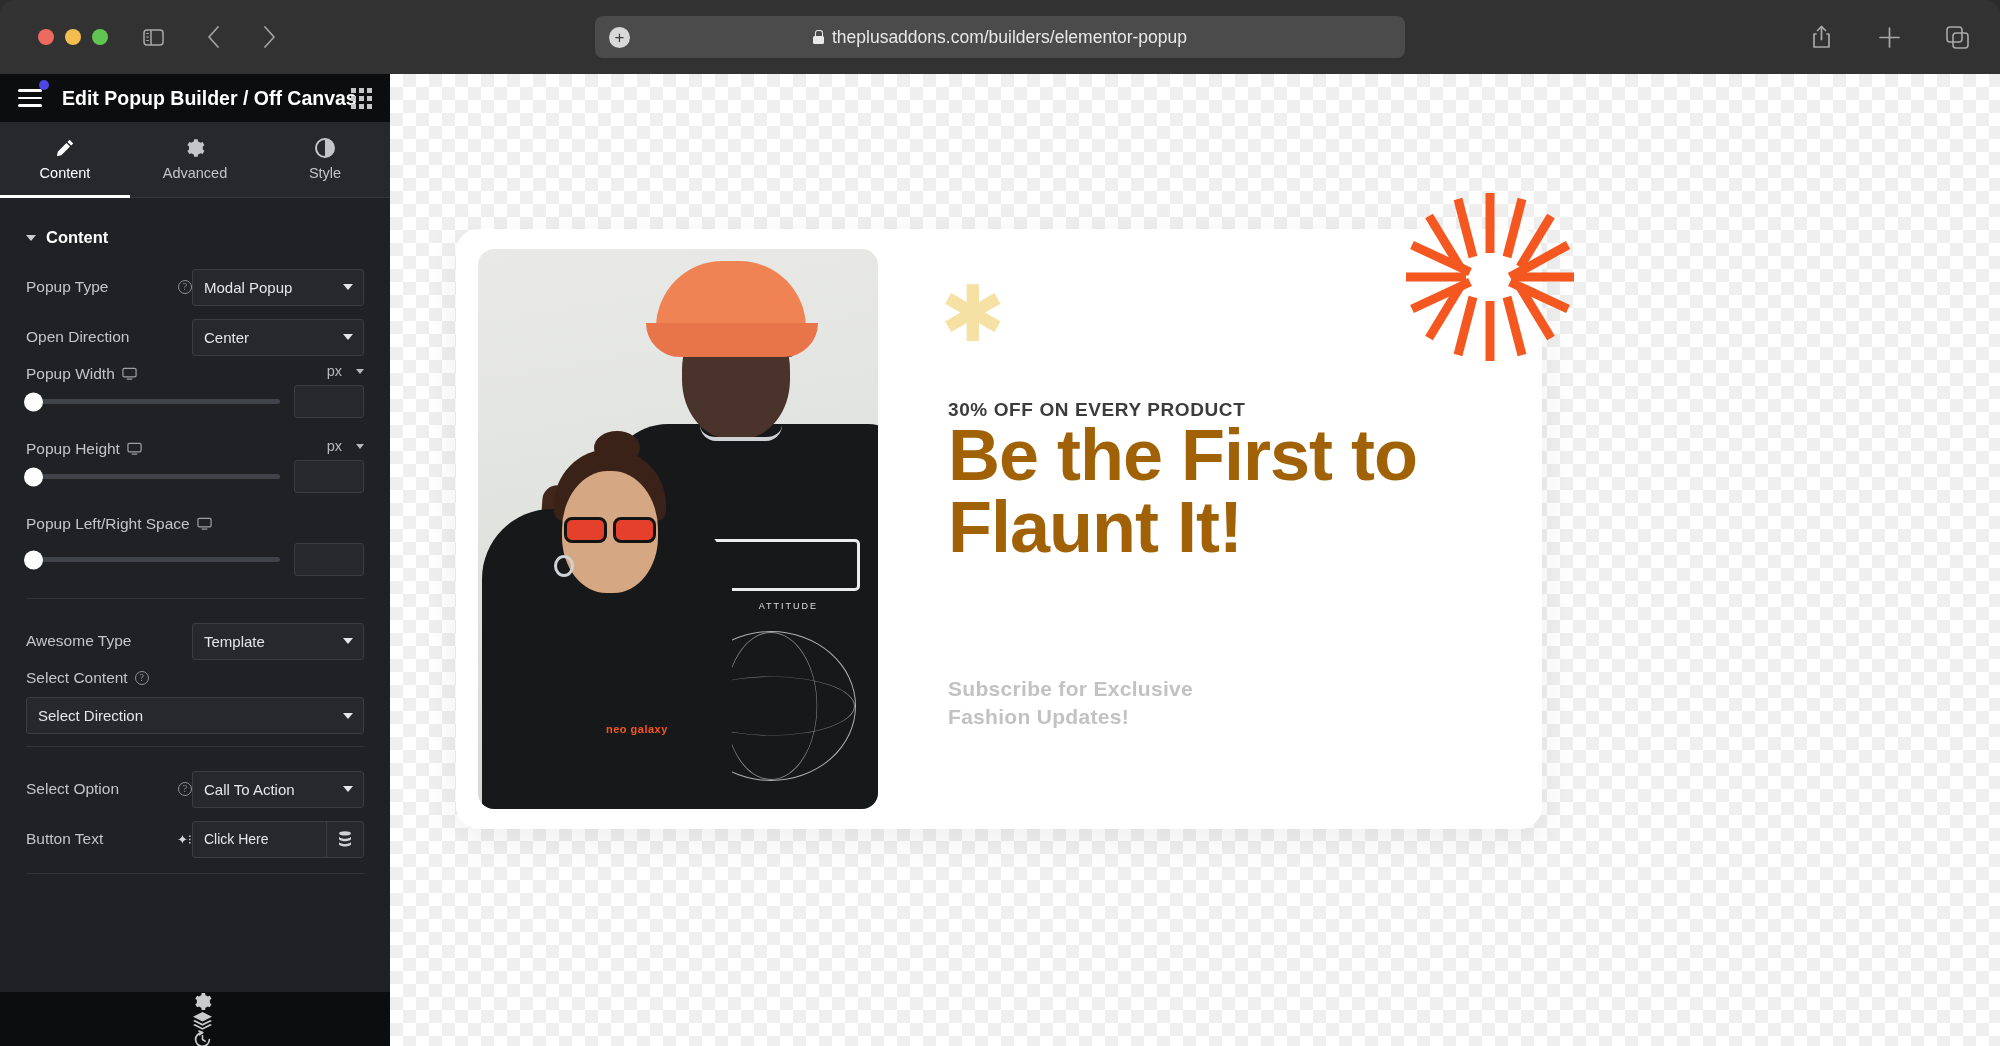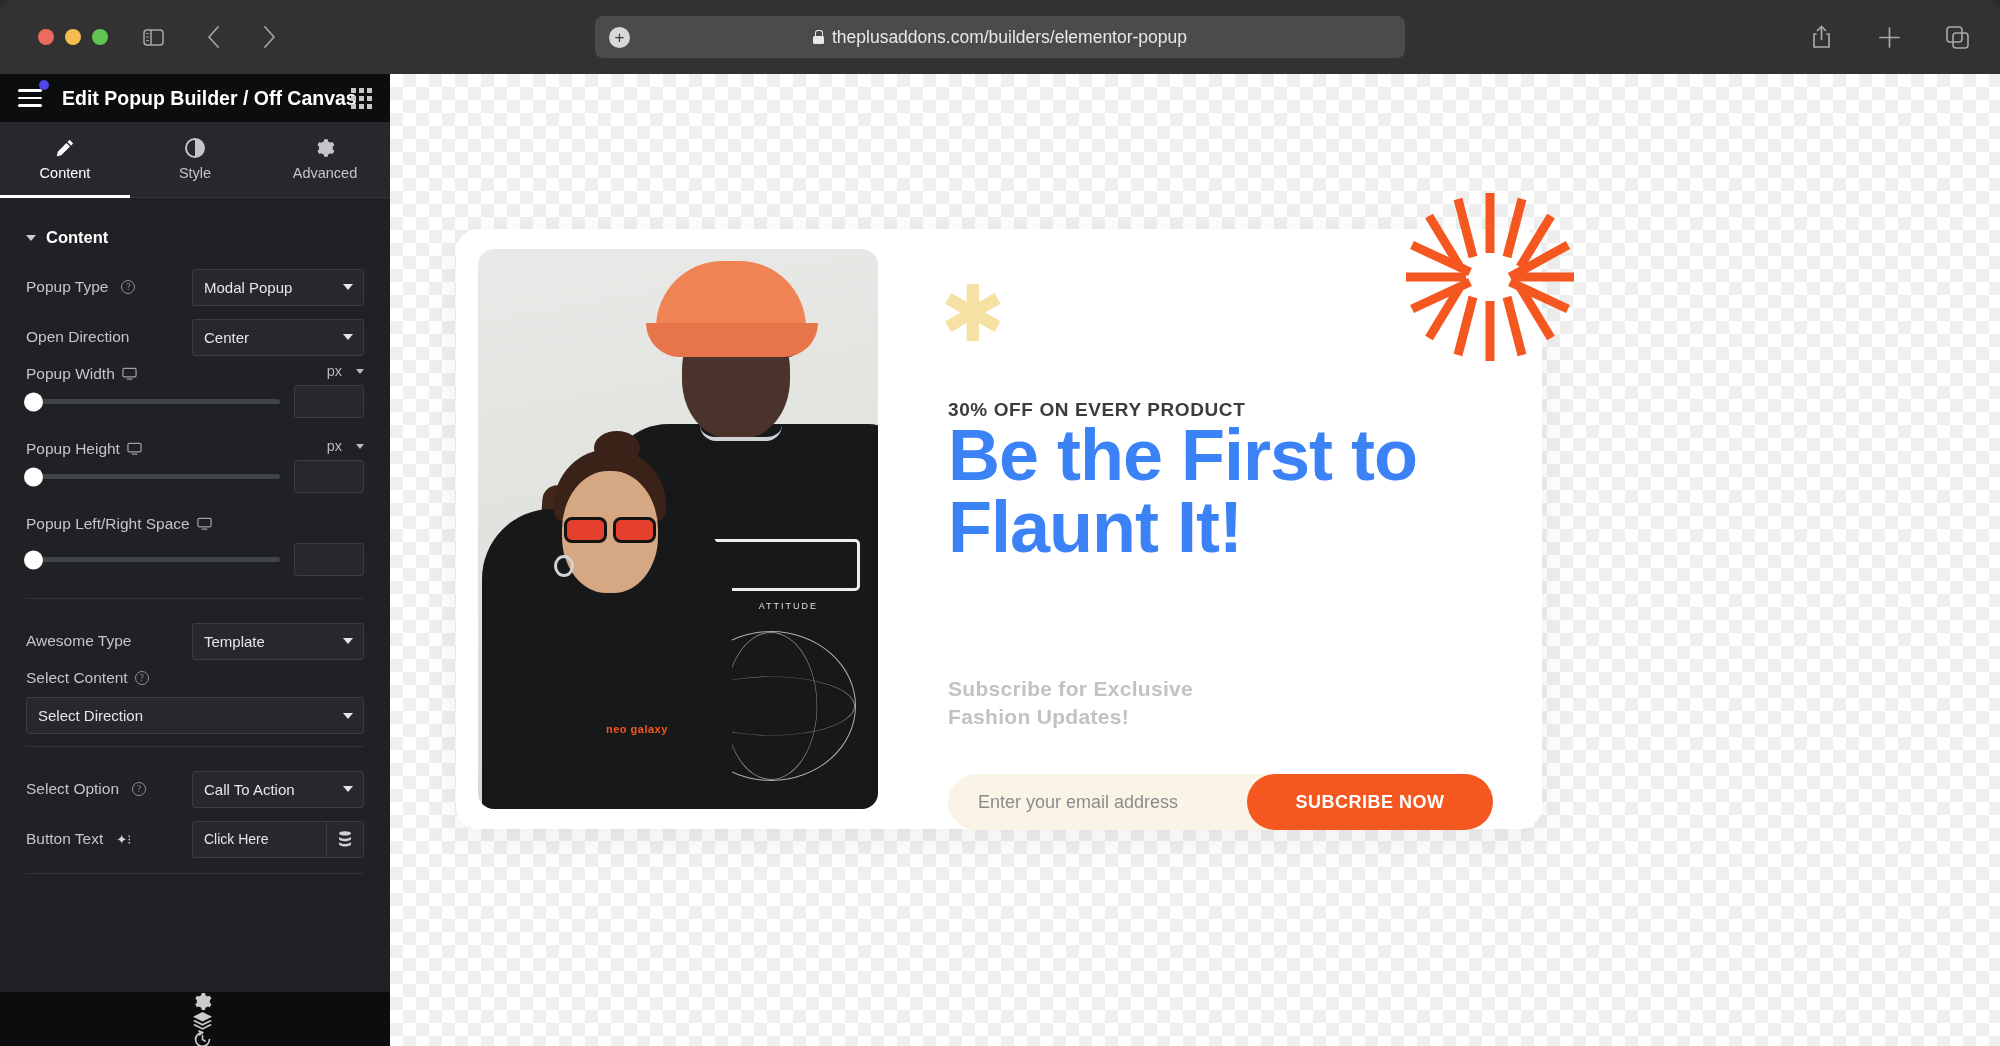--- a/index.html
+++ b/index.html
@@ -166,20 +166,21 @@
   .field {
     display: flex; align-items: center;
     padding: 0 26px;
     min-height: 44px;
     margin-bottom: 6px;
   }
   .field .label {
     color: #c3c5c8; font-size: 15.5px;
     display: flex; align-items: center; gap: 13px;
     flex: 1;
+    justify-content: space-between;
   }
   .help {
     width: 14px; height: 14px; border-radius: 50%;
     border: 1.3px solid #8e9093; color: #8e9093;
     font-size: 10px; line-height: 12px; text-align: center;
     font-family: "Liberation Serif", serif;
   }
   .mon-icon { color: #9da0a4; display: inline-flex; }
 
   .select {
@@ -424,21 +425,21 @@
     color: #f5e1a4; font-size: 78px; line-height: 54px;
     font-family: "DejaVu Sans", sans-serif;
   }
   .eyebrow {
     position: absolute; left: 70px; top: 170px;
     color: #3c3c3c; font-size: 19px;
     font-weight: 700; letter-spacing: .6px;
   }
   .headline {
     position: absolute; left: 70px; top: 190px;
-    color: #3b82f6;
+    color: #a16207;
     font-size: 72px; line-height: 1.0;
     font-weight: 700; letter-spacing: -1px;
     width: 520px;
   }
   .subcopy {
     position: absolute; left: 70px; top: 446px;
     color: #c2c2c2; font-size: 21px; line-height: 1.35;
     font-weight: 700; letter-spacing: .3px;
     width: 330px;
   }
@@ -571,34 +572,34 @@
         <div class="tab active">
           <span>
             <svg width="20" height="20" viewBox="0 0 20 20" fill="#ffffff">
               <path d="M14.6 1.8l3.6 3.6-2.1 2.1-3.6-3.6 2.1-2.1zM11.4 5l3.6 3.6L6.3 17.2 1.8 18.2l1-4.5L11.4 5z"></path>
             </svg>
           </span>
           <span>Content</span>
         </div>
         <div class="tab">
           <span>
+            <svg width="20" height="20" viewBox="0 0 24 24" fill="#c3c5c8">
+              <path d="M12 8a4 4 0 100 8 4 4 0 000-8zm9.4 4c0-.6-.06-1.2-.16-1.76l2.1-1.6-2.2-3.8-2.5 1a8.8 8.8 0 00-3-1.75L15.3 1.4h-4.4l-.34 2.7a8.8 8.8 0 00-3 1.74l-2.5-1-2.2 3.8 2.1 1.6c-.1.57-.16 1.16-.16 1.76s.06 1.2.16 1.76l-2.1 1.6 2.2 3.8 2.5-1a8.8 8.8 0 003 1.75l.34 2.7h4.4l.34-2.7a8.8 8.8 0 003-1.75l2.5 1 2.2-3.8-2.1-1.6c.1-.56.16-1.15.16-1.76z"></path>
+            </svg>
+          </span>
+          <span>Advanced</span>
+        </div>
+        <div class="tab">
+          <span>
             <svg width="20" height="20" viewBox="0 0 20 20">
               <circle cx="10" cy="10" r="9" fill="none" stroke="#c3c5c8" stroke-width="2"></circle>
               <path d="M10 1a9 9 0 010 18z" fill="#c3c5c8"></path>
             </svg>
           </span>
           <span>Style</span>
-        </div>
-        <div class="tab">
-          <span>
-            <svg width="20" height="20" viewBox="0 0 24 24" fill="#c3c5c8">
-              <path d="M12 8a4 4 0 100 8 4 4 0 000-8zm9.4 4c0-.6-.06-1.2-.16-1.76l2.1-1.6-2.2-3.8-2.5 1a8.8 8.8 0 00-3-1.75L15.3 1.4h-4.4l-.34 2.7a8.8 8.8 0 00-3 1.74l-2.5-1-2.2 3.8 2.1 1.6c-.1.57-.16 1.16-.16 1.76s.06 1.2.16 1.76l-2.1 1.6 2.2 3.8 2.5-1a8.8 8.8 0 003 1.75l.34 2.7h4.4l.34-2.7a8.8 8.8 0 003-1.75l2.5 1 2.2-3.8-2.1-1.6c.1-.56.16-1.15.16-1.76z"></path>
-            </svg>
-          </span>
-          <span>Advanced</span>
         </div>
       </div>
 
       <div class="panel-body">
 
         <div class="section-head">
           <span class="caret-down"></span>
           <span class="section-title">Content</span>
         </div>
 
@@ -816,24 +817,20 @@
         <div class="popup-right">
 
           <div class="asterisk">✱</div>
 
           <div class="eyebrow">30% OFF ON EVERY PRODUCT</div>
 
           <div class="headline">Be the First to Flaunt It!</div>
 
           <div class="subcopy">Subscribe for Exclusive Fashion Updates!</div>
 
-          <div class="formrow">
-            <input class="email-input" type="text" placeholder="Enter your email address" style="">
-            <button class="subscribe-btn">SUBCRIBE NOW</button>
-          </div>
 
           <div class="sunburst">
             <svg width="180" height="180" viewBox="0 0 180 180">
               <g stroke="#F4571F" stroke-width="9" stroke-linecap="butt">
                 <line x1="90" y1="6" x2="90" y2="66"></line>
                 <line x1="122" y1="12" x2="107" y2="70"></line>
                 <line x1="151" y1="29" x2="120" y2="80"></line>
                 <line x1="168" y1="58" x2="110" y2="90"></line>
                 <line x1="174" y1="90" x2="114" y2="90"></line>
                 <line x1="168" y1="122" x2="110" y2="95"></line>

